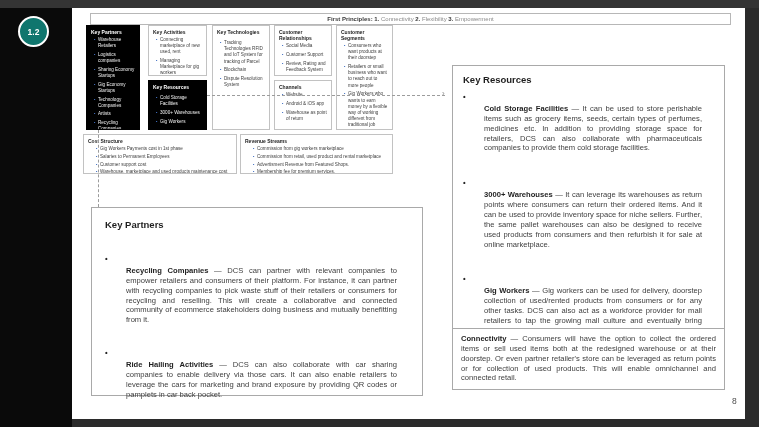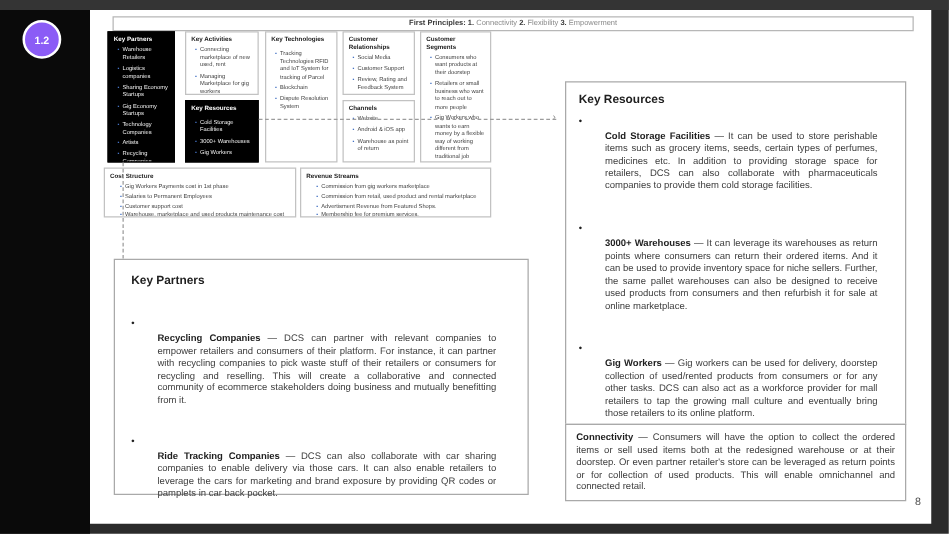--- a/index.html
+++ b/index.html
@@ -6,21 +6,21 @@
   body{
     width:759px;height:427px;position:relative;overflow:hidden;
     background:#2b2b2b;font-family:"Liberation Sans",sans-serif;
     -webkit-font-smoothing:antialiased;
   }
   .frame-top{position:absolute;left:0;top:0;width:759px;height:8px;background:#343434;}
   .left-panel{position:absolute;left:0;top:8px;width:72px;height:419px;background:#0a0a0a;}
   .section-badge{
     position:absolute;left:18px;top:16px;width:27px;height:27px;border:2.5px solid #ffffff;
     border-radius:50%;display:flex;align-items:center;justify-content:center;
-    color:#fff;font-weight:bold;font-size:8.5px;background:#8b5cf6;
+    color:#fff;font-weight:bold;font-size:8.5px;background:#0f766e;
   }
   .slide{position:absolute;left:72px;top:8px;width:673px;height:411px;background:#ffffff;}
 
   
   .titlebar{
     position:absolute;left:18px;top:5px;width:641px;height:12px;border:1px solid #b7b7b7;
     display:flex;align-items:center;justify-content:center;font-size:6px;color:#8a8a8a;
     white-space:pre;box-sizing:border-box;
   }
   .titlebar .tb{font-weight:bold;color:#3a3a3a;}
@@ -67,21 +67,21 @@
   .dbullet{display:flex;margin-bottom:11px;}
   .dbullet .dot{flex:none;width:9px;font-weight:bold;color:#1f1f1f;font-size:7.6px;line-height:1.3;}
   .dbullet p{margin:12px;font-size:7.6px;line-height:1.3;text-align:justify;}
   .lead{font-weight:bold;color:#1f1f1f;}
 
   #detail-kp{left:19px;top:199px;width:332px;height:189px;padding:11px 13px;}
   #detail-kp .dbullets{margin-top:24px;}
   #detail-kr{left:380px;top:57px;width:273px;height:275px;padding:8px 10px;}
   #detail-kr .dbullets{margin-top:7px;}
   #detail-kr .dbullet{margin-bottom:13px;}
-  #note-conn{left:380px;top:331px;width:273px;height:62px;padding:5px 8px;}
+  #note-conn{left:380px;top:320px;width:273px;height:62px;padding:5px 8px;}
   #note-conn p{margin:0;font-size:7.6px;line-height:1.3;text-align:justify;}
 
   .page-num{position:absolute;left:660px;top:388px;font-size:8.5px;color:#4c4c4c;}
 </style>
 </head>
 <body>
 
 <div class="frame-top"></div>
 <div class="left-panel"></div>
 <div class="section-badge">1.2</div>
@@ -278,21 +278,21 @@
 
   <div class="detail" id="detail-kp">
     <h3>Key Partners</h3>
     <div class="dbullets">
       <div class="dbullet">
         <span class="dot">•</span>
         <p><span class="lead">Recycling Companies</span><span> — DCS can partner with relevant companies to empower retailers and consumers of their platform. For instance, it can partner with recycling companies to pick waste stuff of their retailers or consumers for recycling and reselling. This will create a collaborative and connected community of ecommerce stakeholders doing business and mutually benefitting from it.</span></p>
       </div>
       <div class="dbullet">
         <span class="dot">•</span>
-        <p><span class="lead">Ride Tracking Companies</span><span> — DCS can also collaborate with car sharing companies to enable delivery via those cars. It can also enable retailers to leverage the cars for marketing and brand exposure by providing QR codes or pamplets in car back pocket.</span></p>
+        <p><span class="lead">Ride Hailing Activities</span><span> — DCS can also collaborate with car sharing companies to enable delivery via those cars. It can also enable retailers to leverage the cars for marketing and brand exposure by providing QR codes or pamplets in car back pocket.</span></p>
       </div>
     </div>
   </div>
 
   <div class="detail" id="detail-kr">
     <h3>Key Resources</h3>
     <div class="dbullets">
       <div class="dbullet">
         <span class="dot">•</span>
         <p><span class="lead">Cold Storage Facilities</span><span> — It can be used to store perishable items such as grocery items, seeds, certain types of perfumes, medicines etc. In addition to providing storage space for retailers, DCS can also collaborate with pharmaceuticals companies to provide them cold storage facilities.</span></p>

